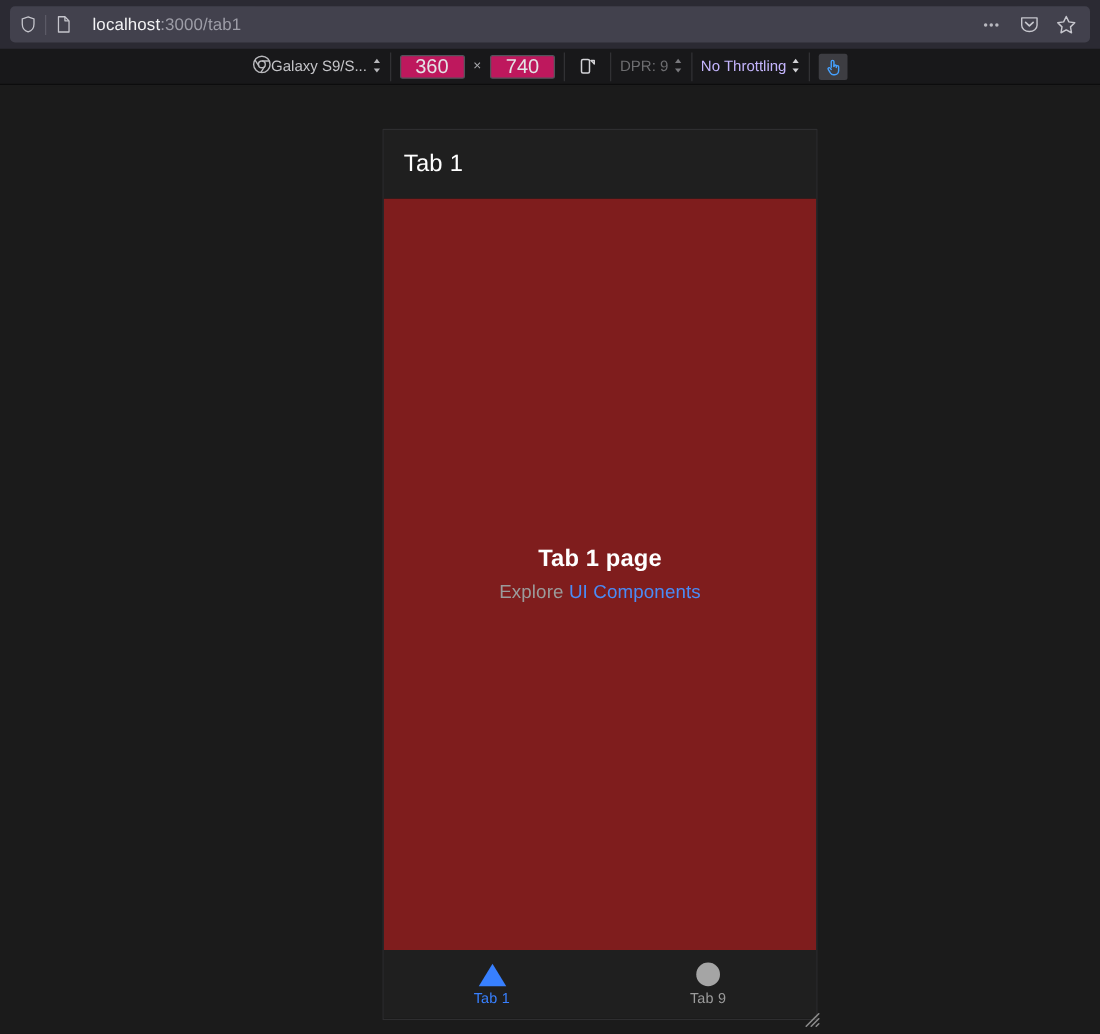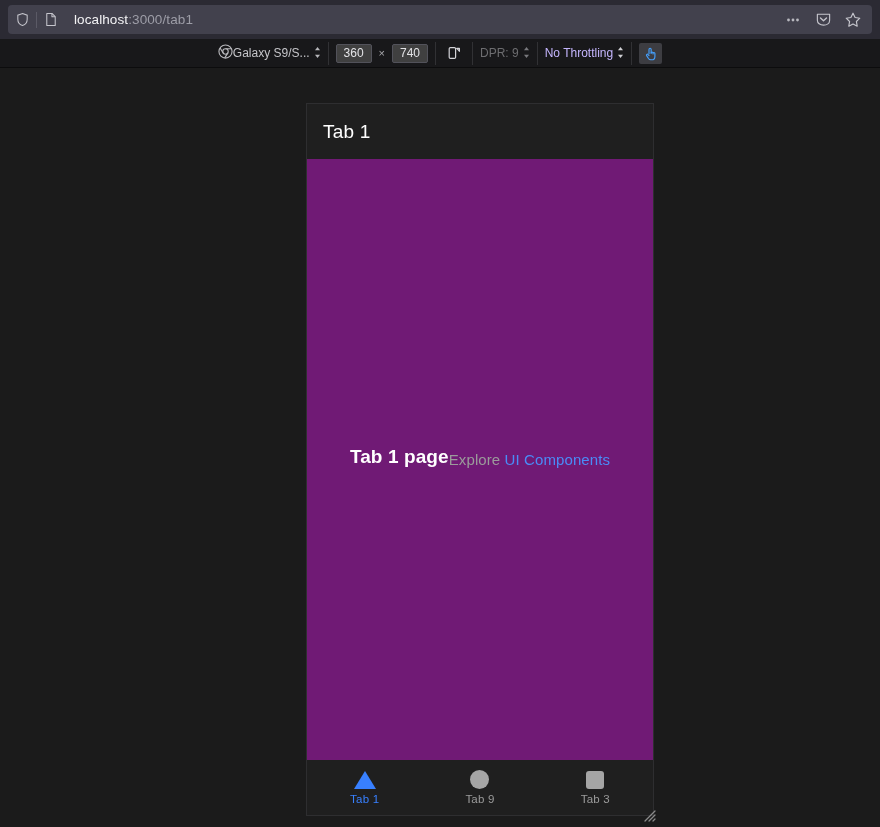--- a/index.html
+++ b/index.html
@@ -117,27 +117,27 @@
   }
   .sel-arrows {
     display: inline-block;
     font-size: 9px;
     line-height: 8px;
     color: #b1b1b3;
     margin-left: 4px;
     text-align: center;
   }
   .dim-input {
-    width: 36px;
+    width: 52px;
     height: 19px;
-    background: #404040;
+    background: #be185d;
     border: 1px solid #52525a;
     border-radius: 2px;
     color: #e3e3e6;
-    font-size: 12px;
+    font-size: 16px;
     font-family: "Liberation Sans", sans-serif;
     text-align: center;
     line-height: 19px;
     box-sizing: border-box;
     padding: 0;
   }
   .dim-x {
     color: #a9a9ad;
     font-size: 11px;
     margin: 0 7px;
@@ -213,23 +213,23 @@
   .app-title {
     color: #ffffff;
     font-size: 19px;
     font-weight: 400;
     letter-spacing: 0.2px;
   }
 
   
   .app-content {
     flex: 1 1 auto;
-    background: #701a75;
-    display: flex;
-    flex-direction: row;
+    background: #7f1d1d;
+    display: flex;
+    flex-direction: column;
     align-items: center;
     justify-content: center;
     box-sizing: border-box;
   }
   .content-heading {
     color: #ffffff;
     font-size: 19px;
     font-weight: bold;
     margin: 0 0 6px 0;
     letter-spacing: 0.1px;
@@ -431,24 +431,20 @@
         <button class="tab-btn active">
           <span class="tri"></span>
           <span class="tab-label">Tab 1</span>
         </button>
 
         <button class="tab-btn">
           <span class="circ"></span>
           <span class="tab-label">Tab 9</span>
         </button>
 
-        <button class="tab-btn">
-          <span class="sq"></span>
-          <span class="tab-label">Tab 3</span>
-        </button>
 
       </div>
     </div>
 
     <span class="resize-grip">
       <svg width="16" height="16" viewBox="0 0 16 16">
         <path d="M15 5 5 15M15 9 9 15M15 13l-2 2" stroke="#8a8a8a" stroke-width="1.3" fill="none" stroke-linecap="round"></path>
       </svg>
     </span>
   </div>

